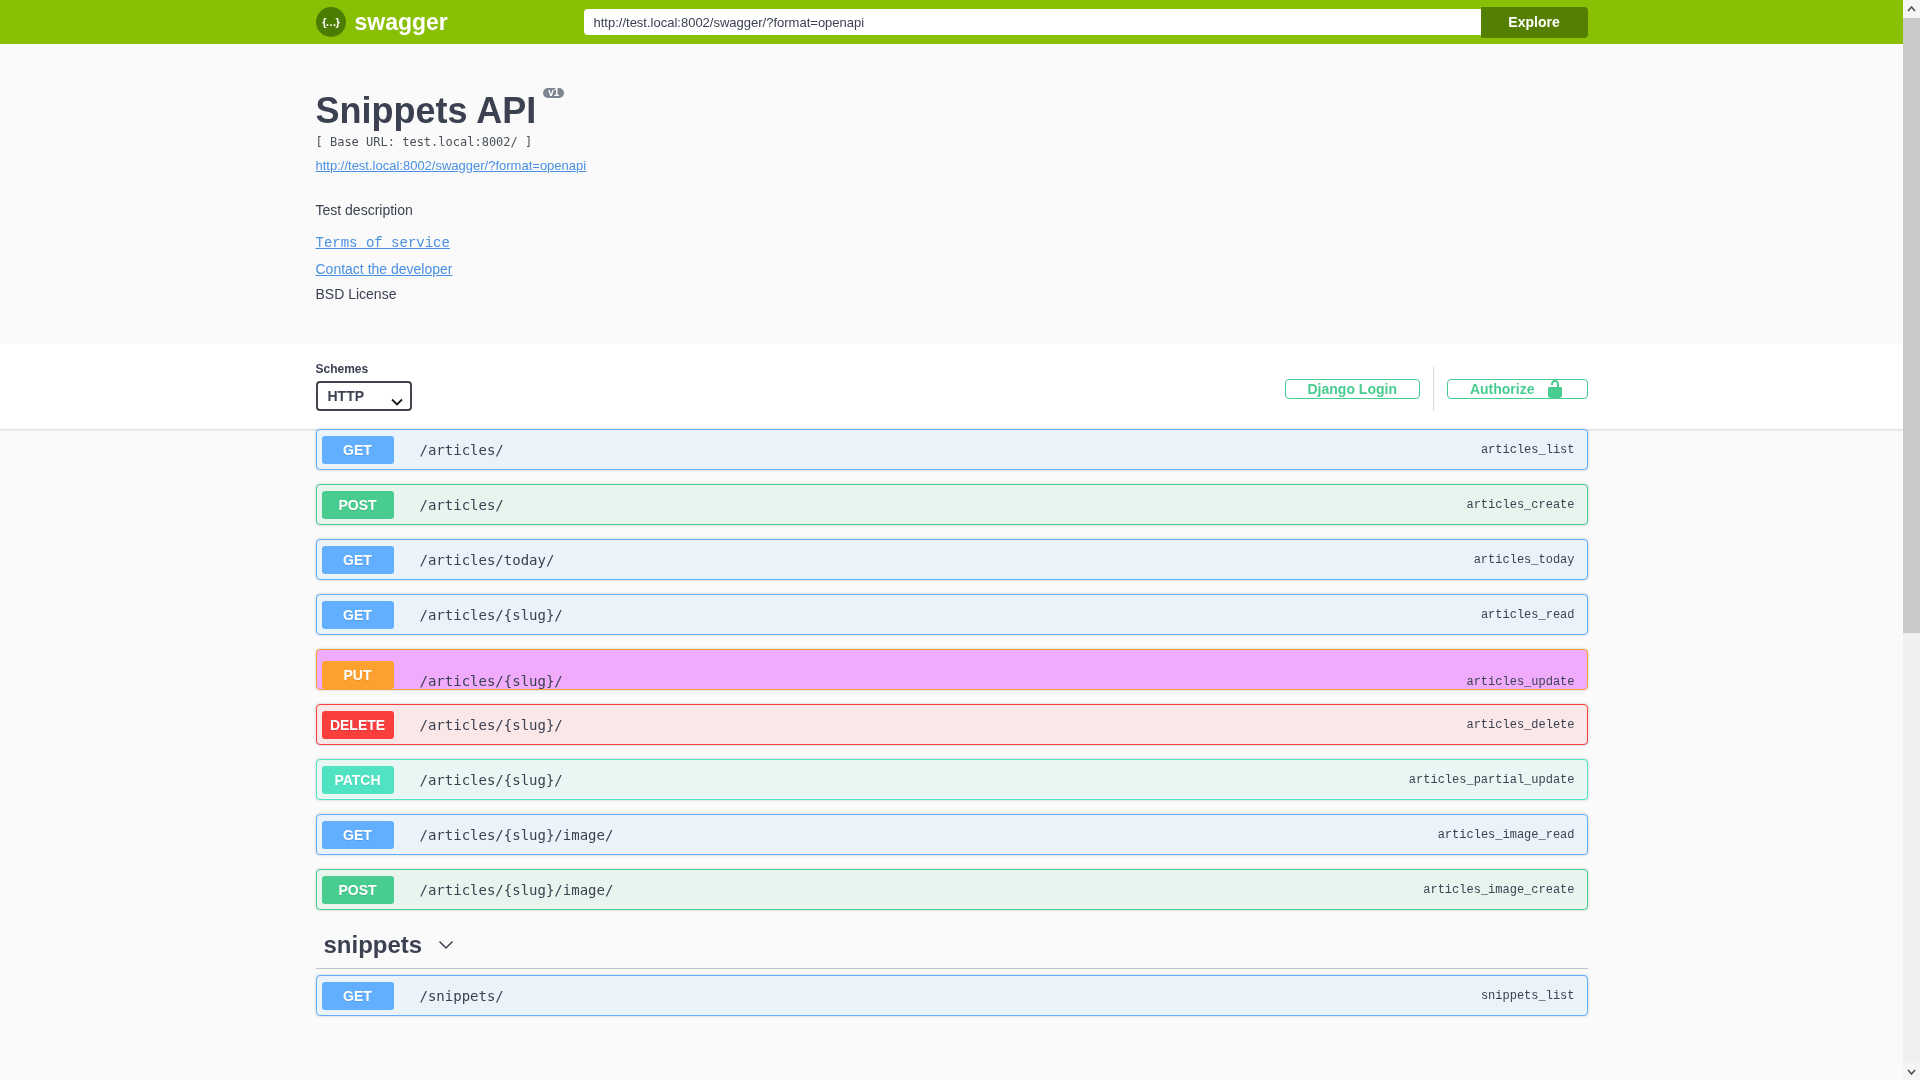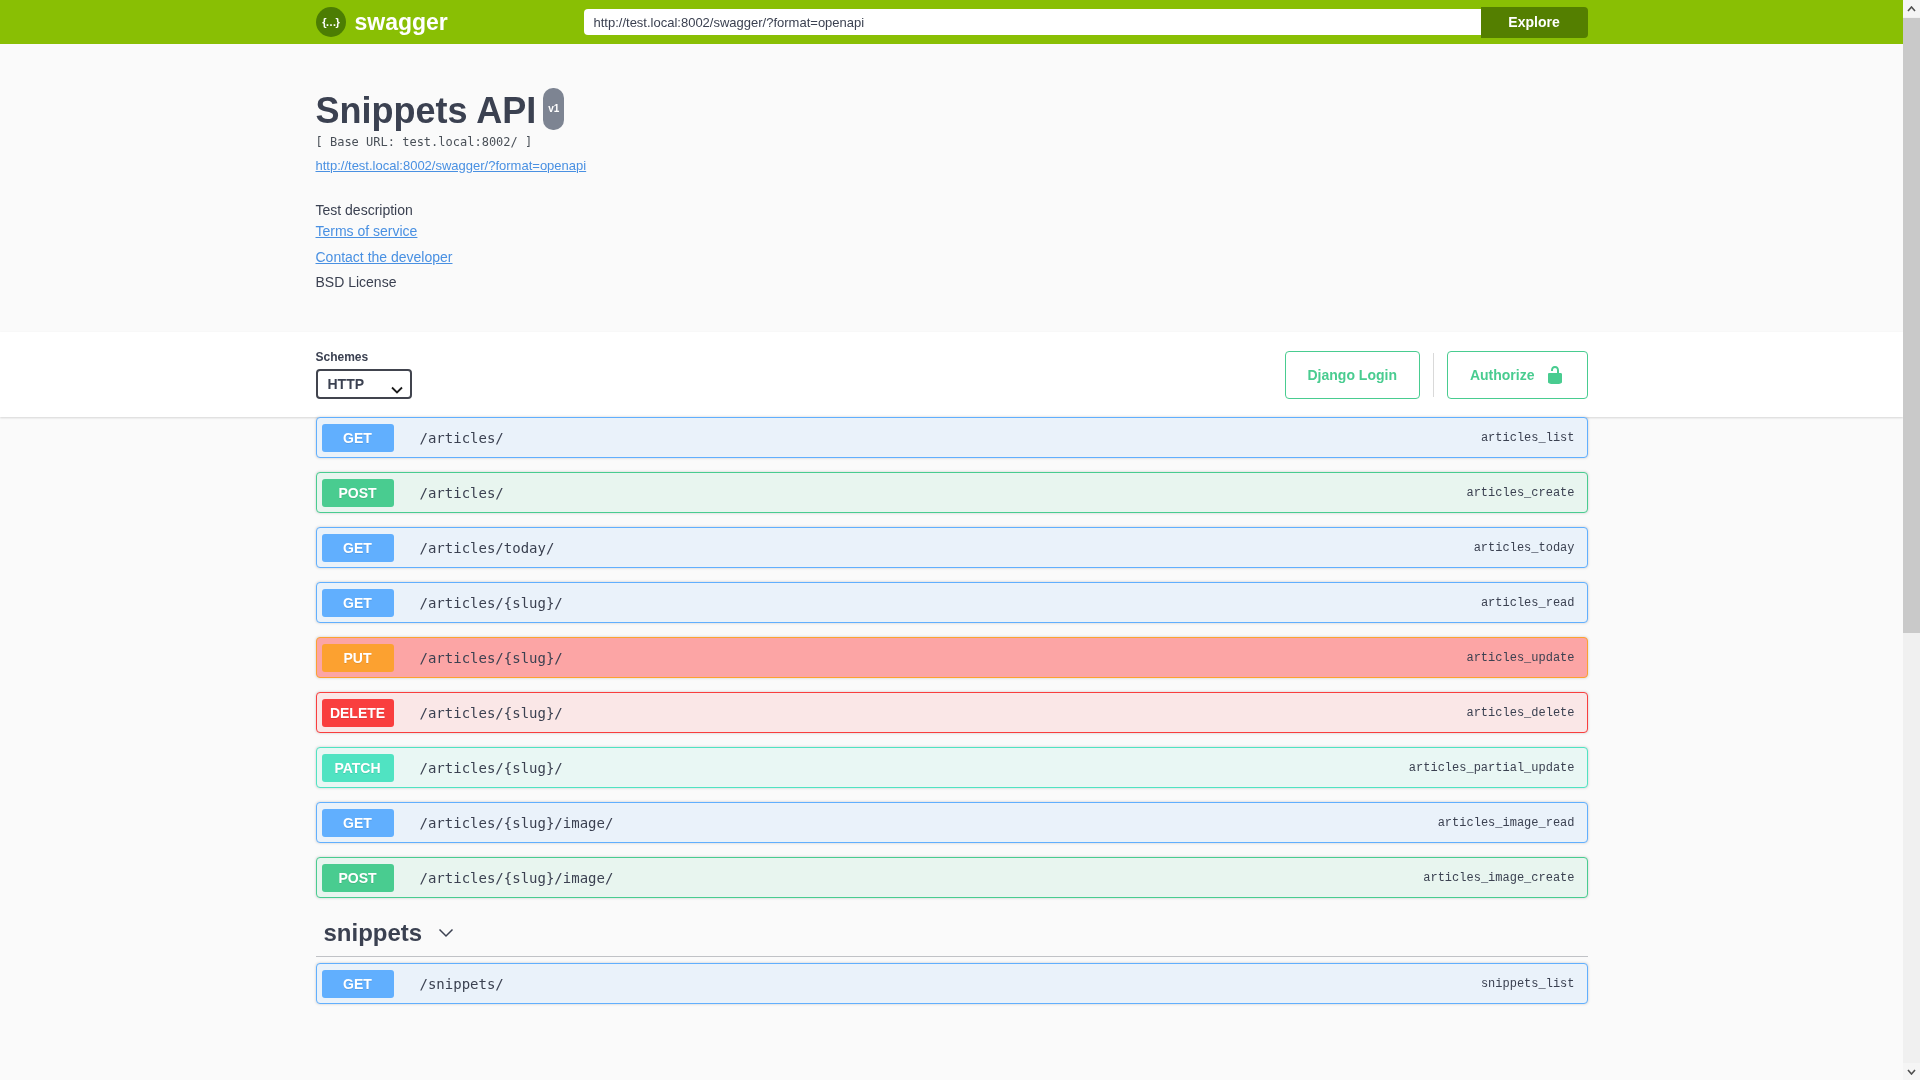--- a/index.html
+++ b/index.html
@@ -36,58 +36,58 @@
     cursor: pointer; font-family: "Liberation Sans", sans-serif;
   }
 
   
   .information-container { background: #fafafa; }
   .information-container .wrapper { padding: 46px 0 42px; }
   .info-title { margin: 0; font-size: 36px; font-weight: bold; line-height: 42px; color: #3b4151; }
   .version-badge {
     display: inline-block; background: #7d8492; color: #fff;
     font-size: 10px; font-weight: bold; line-height: 1;
-    padding: 16px 5px; border-radius: 10px;
+    padding: 0 5px; border-radius: 10px;
     vertical-align: top; position: relative; top: -2px; margin-left: 7px;
   }
   .base-url {
     font-family: "DejaVu Sans Mono", monospace;
     font-size: 12px; color: #4a5058; margin-top: 3px; line-height: 15px;
   }
   .spec-link {
     display: inline-block; margin-top: 8px; font-size: 13px; line-height: 15px;
     color: #4990e2; text-decoration: underline; cursor: pointer;
   }
   .info-description { margin: 28px 0 0; font-size: 14px; line-height: 16px; }
   .info-link {
     display: inline-block; font-size: 14px; line-height: 16px;
     color: #4990e2; text-decoration: underline; cursor: pointer;
   }
-  .mt18 { margin-top: 4px; } .mt8 { margin-top: 8px; }
+  .mt18 { margin-top: 16px; font-family: Liberation Mono, monospace; } .mt8 { margin-top: 8px; }
   .license-text { margin: 8px 0 0; font-size: 14px; line-height: 16px; }
   .block { display: block; }
 
   
   .scheme-container { background: #fff; box-shadow: 0 1px 2px 0 rgba(0,0,0,.15); }
   .scheme-container .wrapper {
     padding: 18px 0; display: flex; justify-content: space-between; align-items: flex-end;
   }
   .schemes-label { display: block; font-size: 12px; font-weight: bold; margin-bottom: 5px; }
   .select-wrapper { position: relative; display: inline-block; }
   .schemes-select {
     width: 96px; height: 30px; border: 2px solid #41444e; border-radius: 4px;
     font-weight: bold; font-size: 14px; color: #3b4151; background: #fff;
     padding: 0 28px 0 10px; appearance: none; -webkit-appearance: none; -moz-appearance: none;
     font-family: "Liberation Sans", sans-serif; cursor: pointer;
   }
   .select-arrow { position: absolute; right: 9px; top: 11px; pointer-events: none; }
   .auth-wrapper { display: flex; align-items: center; }
   .btn-green {
     background: transparent; border: 1px solid #49cc90; color: #49cc90;
-    font-weight: bold; font-size: 14px; padding: 0 22px; height: 48px;
+    font-weight: bold; font-size: 14px; padding: 0 22px; height: 20px;
     border-radius: 4px; display: flex; align-items: center; gap: 10px;
     cursor: pointer; font-family: "Liberation Sans", sans-serif;
   }
   .auth-divider { width: 1px; height: 44px; background: #d9d9d9; margin: 0 13px; }
 
   
   .opblock-tag {
     display: flex; align-items: center;
     font-size: 24px; font-weight: bold; color: #3b4151;
     margin: 26px 0 0; padding: 6px 8px 8px;
@@ -208,21 +208,21 @@
         <div class="opblock" style="border-color: rgb(97, 175, 254); background: rgb(234, 242, 250);">
           <span class="opblock-method" style="background: rgb(97, 175, 254);">GET</span>
           <span class="opblock-path">/articles/today/</span>
           <span class="opblock-opid">articles_today</span>
         </div>
         <div class="opblock" style="border-color: rgb(97, 175, 254); background: rgb(234, 242, 250);">
           <span class="opblock-method" style="background: rgb(97, 175, 254);">GET</span>
           <span class="opblock-path">/articles/{slug}/</span>
           <span class="opblock-opid">articles_read</span>
         </div>
-        <div class="opblock" style="border-color: rgb(252, 161, 48); background: #fca5a5;">
+        <div class="opblock" style="border-color: rgb(252, 161, 48); background: #f0abfc; align-items: flex-end;">
           <span class="opblock-method" style="background: rgb(252, 161, 48);">PUT</span>
           <span class="opblock-path">/articles/{slug}/</span>
           <span class="opblock-opid">articles_update</span>
         </div>
         <div class="opblock" style="border-color: rgb(249, 62, 62); background: rgb(250, 231, 231);">
           <span class="opblock-method" style="background: rgb(249, 62, 62);">DELETE</span>
           <span class="opblock-path">/articles/{slug}/</span>
           <span class="opblock-opid">articles_delete</span>
         </div>
         <div class="opblock" style="border-color: rgb(80, 227, 194); background: rgb(233, 247, 244);">

